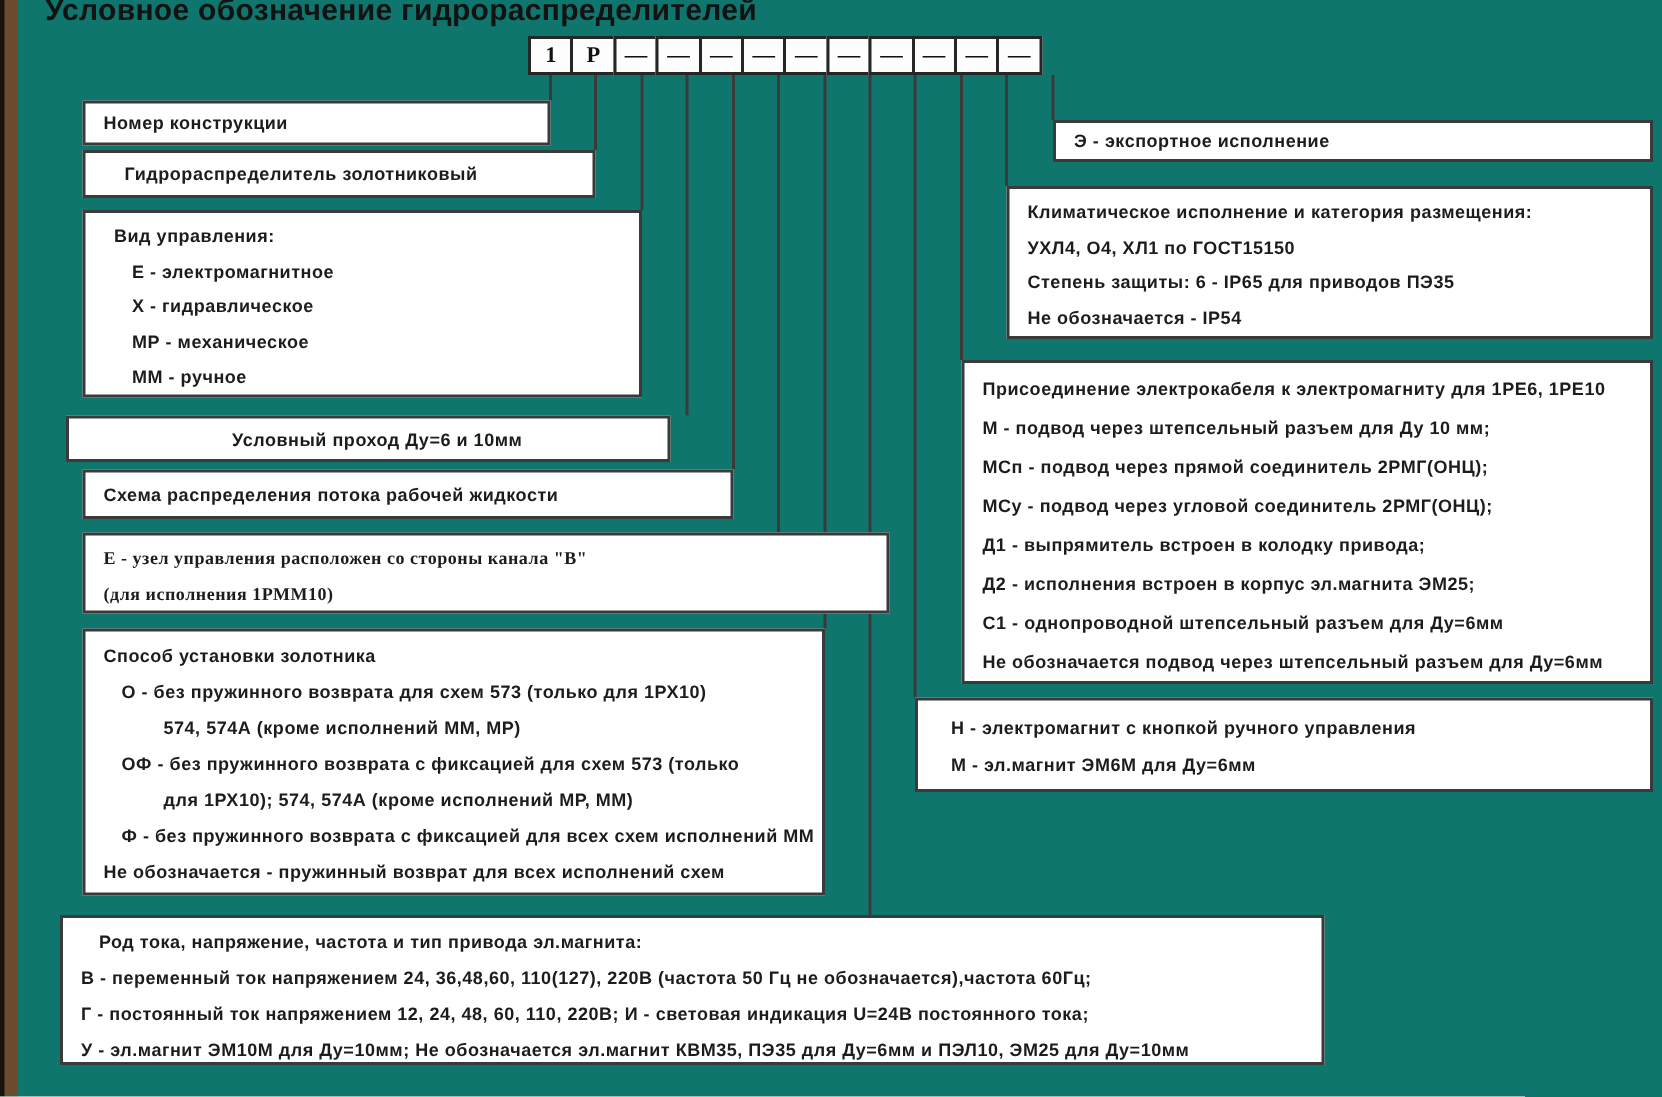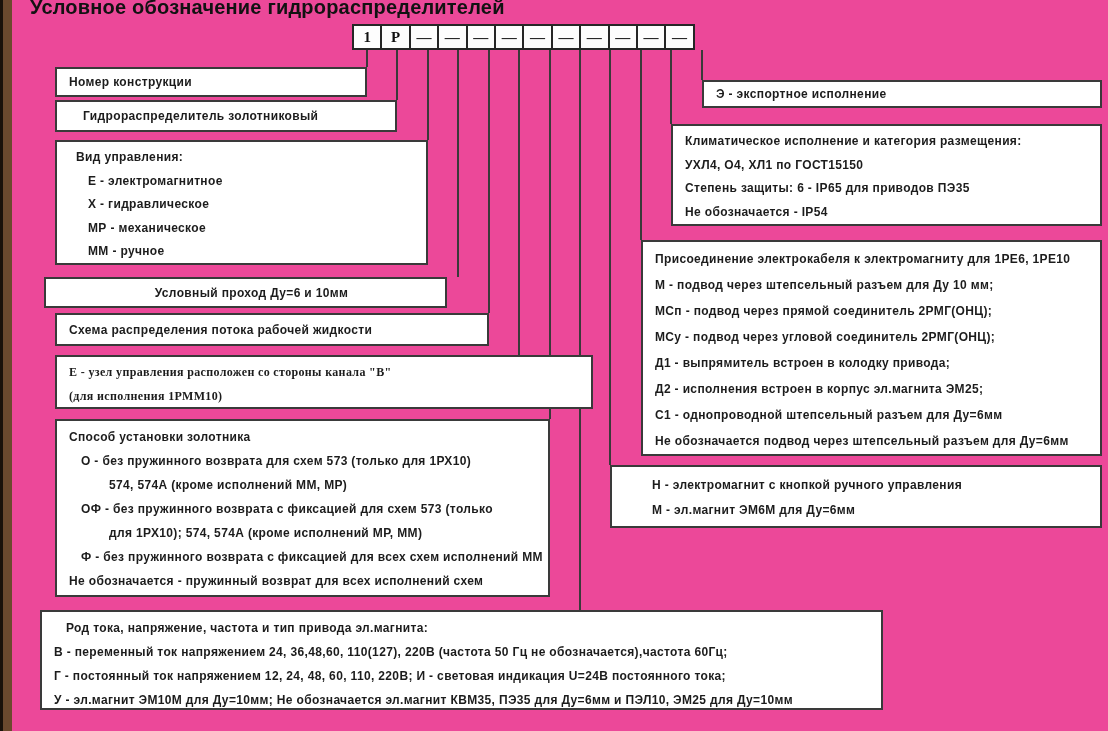--- a/index.html
+++ b/index.html
@@ -1,17 +1,17 @@
 <!DOCTYPE html>
 <html><head>
 <meta charset="utf-8">
 <style>
   html,body { margin:0; padding:0; background:#ffffff; }
   #page {
-    position:relative; width:1108px; height:731px; background:#ec4899;
+    position:relative; width:1108px; height:731px; background:#0f766e;
     font-family:"Liberation Sans", sans-serif; overflow:hidden;
   }
   #stripe {
     position:absolute; left:0; top:0; width:12px; height:731px;
     background:#6b4a2e; border-left:3px solid #1a120a; box-sizing:border-box;
   }
   #title {
     position:absolute; left:30px; top:-4px;
     font-size:20px; font-weight:bold; color:#121212; letter-spacing:0.2px;
   }
@@ -142,18 +142,18 @@
     <div class="bl">Присоединение электрокабеля к электромагниту для 1РЕ6, 1РЕ10</div>
     <div class="bl">М - подвод через штепсельный разъем для Ду 10 мм;</div>
     <div class="bl">МСп - подвод через прямой соединитель 2РМГ(ОНЦ);</div>
     <div class="bl">МСу - подвод через угловой соединитель 2РМГ(ОНЦ);</div>
     <div class="bl">Д1 - выпрямитель встроен в колодку привода;</div>
     <div class="bl">Д2 - исполнения встроен в корпус эл.магнита ЭМ25;</div>
     <div class="bl">С1 - однопроводной штепсельный разъем для Ду=6мм</div>
     <div class="bl">Не обозначается подвод через штепсельный разъем  для Ду=6мм</div>
   </div>
 
-  <div class="box multi lh25" style="left:610px; top:465px; width:492px; height:63px; padding-left:40px; padding-top:6px;">
+  <div class="box multi lh25" style="left:610px; top:465px; width:492px; height:63px; padding-left:22px; padding-top:6px;">
     <div class="bl">Н - электромагнит с кнопкой ручного управления</div>
     <div class="bl">М - эл.магнит ЭМ6М для Ду=6мм</div>
   </div>
 
 </div>
 
 </body></html>

